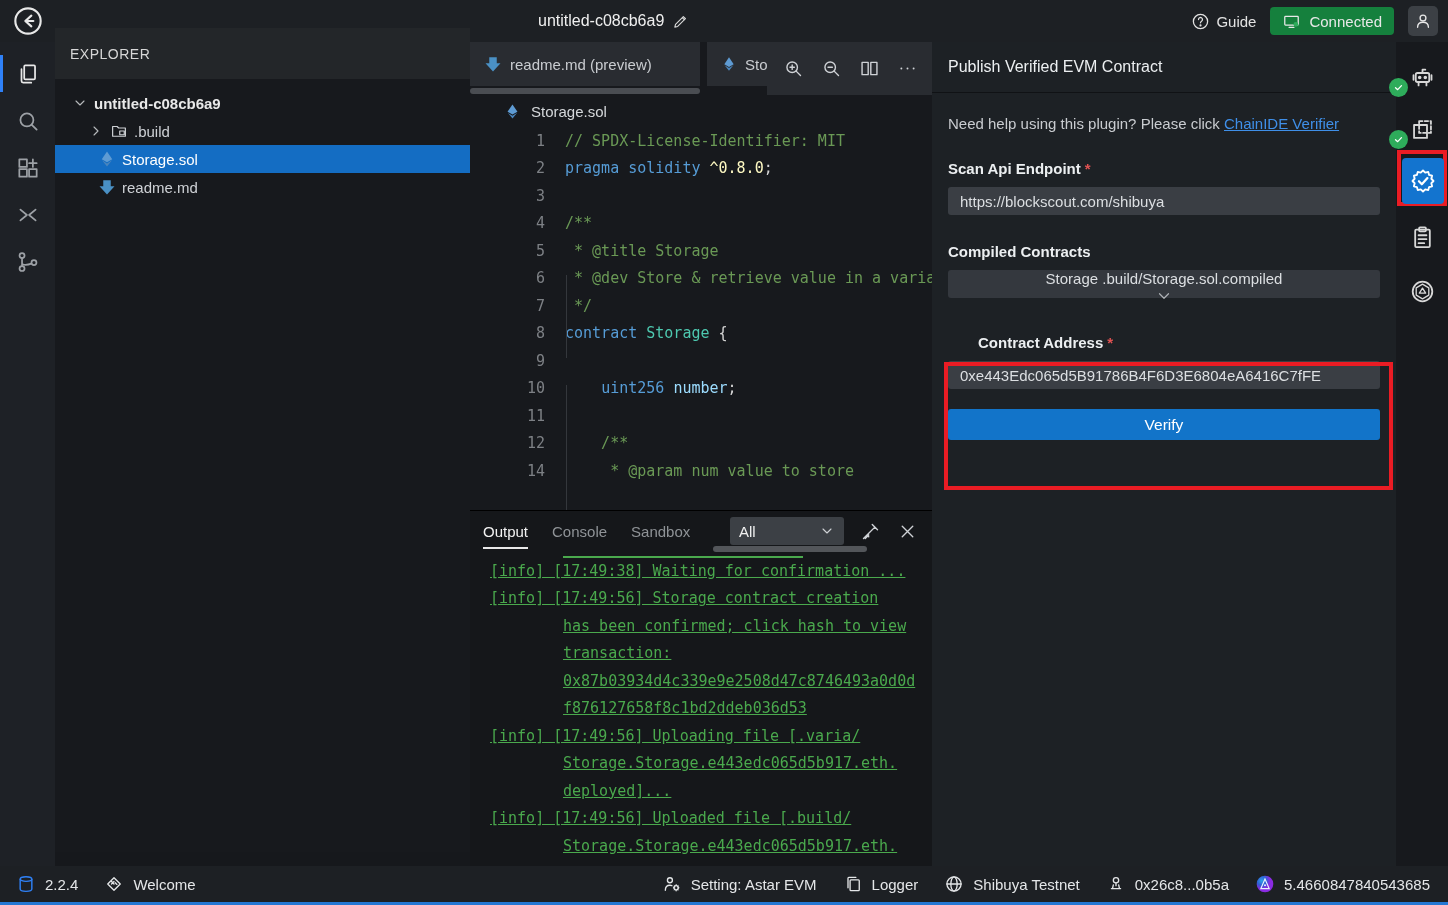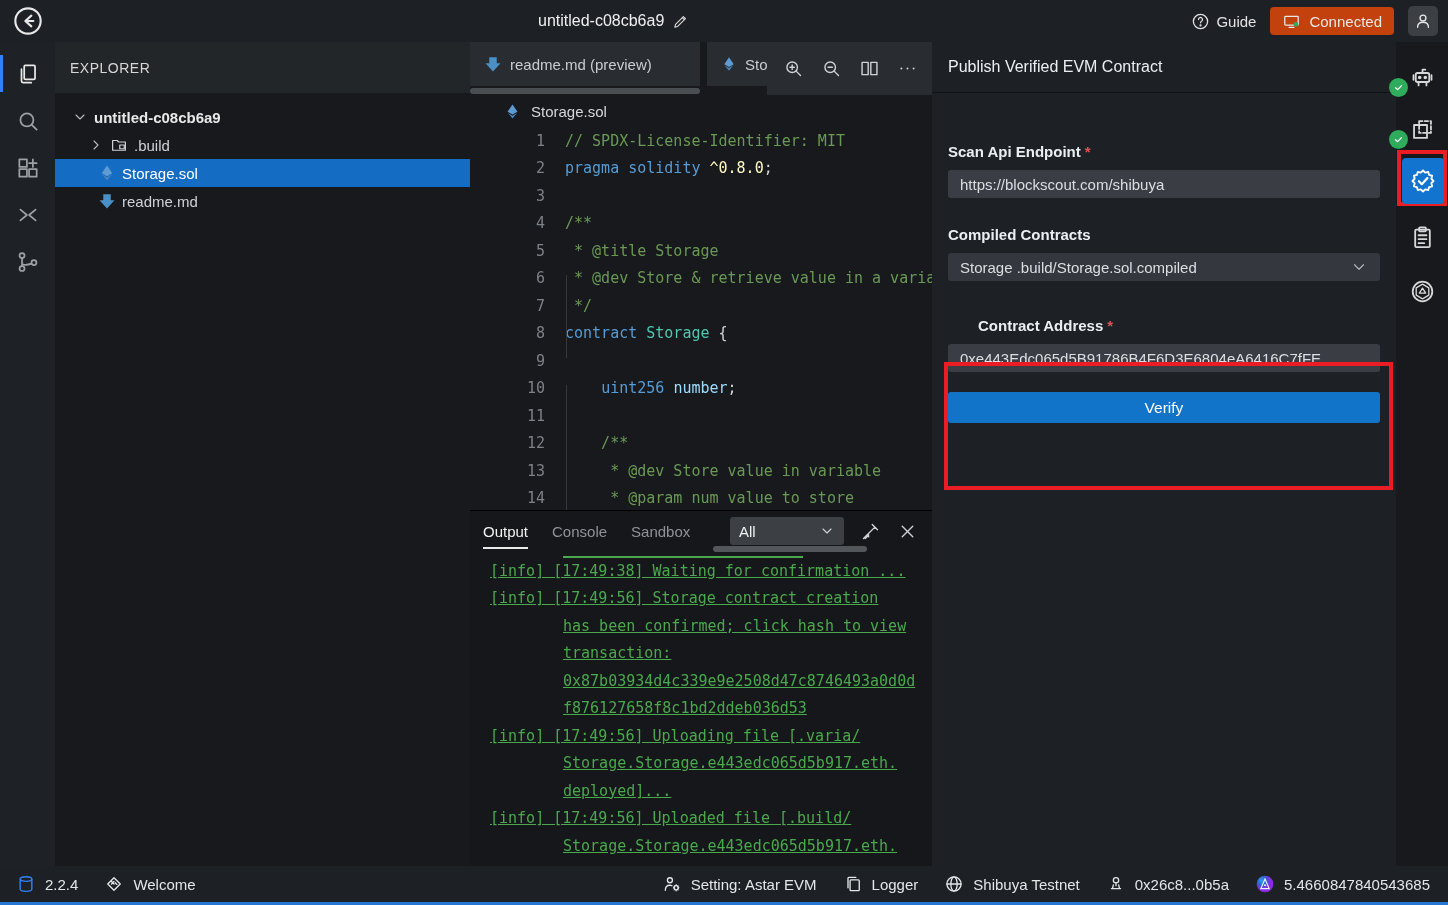--- a/index.html
+++ b/index.html
@@ -7,31 +7,31 @@
               font-family:"Liberation Sans", sans-serif; }
   .abs { position:absolute; }
   #app { position:relative; width:1448px; height:905px; background:#16181c;border-radius:15px; }
 
   
   #topbar { left:0; top:0; width:1448px; height:42px; background:#1d2024; display:flex; align-items:center; }
   #back-btn { position:absolute; left:12px; top:5px; width:32px; height:32px; color:#e8e8e8; cursor:pointer; }
   #title-wrap { position:absolute; left:538px; top:0; height:42px; display:flex; align-items:center; gap:8px; color:#f0f0f0; font-size:16px; }
   #topbar-right { position:absolute; right:10px; top:0; height:42px; display:flex; align-items:center; gap:14px; }
   .guide { display:flex; align-items:center; gap:6px; color:#e3e3e3; font-size:15px; cursor:pointer; }
-  .connected-btn { display:flex; align-items:center; gap:8px; background:#c2410c; border-radius:4px; height:28px; padding:0 12px; color:#e8e8e8; font-size:15px; cursor:pointer; }
+  .connected-btn { display:flex; align-items:center; gap:8px; background:#15803d; border-radius:4px; height:28px; padding:0 12px; color:#e8e8e8; font-size:15px; cursor:pointer; }
   .avatar-btn { width:30px; height:30px; background:#3c4045; border-radius:5px; display:flex; align-items:center; justify-content:center; color:#e8e8e8; cursor:pointer; }
 
   
   #activitybar { left:0; top:42px; width:55px; height:824px; background:#1e2126; display:flex; flex-direction:column; align-items:center; padding-top:8px; }
   .act-item { width:55px; height:47px; display:flex; align-items:center; justify-content:center; color:#9da1a6; position:relative; cursor:pointer; }
   .act-item.active { color:#e8e8e8; }
   .act-item.active::before { content:""; position:absolute; left:0; top:5px; bottom:5px; width:3px; background:#2f81f7; }
 
   
-  #explorer { left:55px; top:42px; width:415px; height:824px; background:#17191d; }
+  #explorer { left:55px; top:28px; width:415px; height:824px; background:#17191d; }
   #explorer-header { height:51px; background:#232629; display:flex; align-items:center; padding-left:15px; color:#d7d7d7; font-size:14px; letter-spacing:.5px; }
   #tree { padding-top:10px; }
   .tree-row { height:28px; display:flex; align-items:center; gap:6px; color:#cfd2d6; font-size:15px; cursor:pointer; white-space:nowrap; }
   .tree-row.selected { background:#146dc3; color:#ffffff; }
   .tree-row .twisty { width:16px; height:16px; color:#b8bbbe; flex:0 0 16px; }
   .tree-row.bold { font-weight:bold; color:#e9e9e9; }
 
   
   #editorcol { left:470px; top:42px; width:462px; height:824px; background:#17191d; }
   #tabbar { position:absolute; left:0; top:0; width:462px; height:53px; background:#17191d; }
@@ -68,21 +68,21 @@
 
   
   #rightpanel { left:932px; top:42px; width:464px; height:824px; background:#1d2125; }
   #rp-header { height:51px; border-bottom:1px solid #101215; display:flex; align-items:center; padding-left:16px; color:#eceff1; font-size:16px; }
   #rp-body { padding:22px 16px 0 16px; position:relative; }
   #rp-help { color:#c9ccd0; font-size:15px; }
   #rp-help a { color:#3f8fe8; text-decoration:underline; cursor:pointer; }
   .rp-label { margin-top:28px; color:#eceff1; font-size:15px; font-weight:bold; }
   .req-star { color:#e05252; margin-left:4px; }
   .rp-input { margin-top:10px; height:28px; background:#3a3e44; border-radius:3px; display:flex; align-items:center; padding:0 12px; color:#dcdfe2; font-size:15px; }
-  .rp-select { margin-top:10px; height:28px; background:#34383e; border-radius:3px; display:flex; align-items:center; justify-content:space-between; padding:0 12px; color:#dcdfe2; font-size:15px; cursor:pointer; }
+  .rp-select { margin-top:10px; height:28px; background:#34383e; border-radius:3px; display:flex; align-items:center; justify-content:space-between; padding:0 12px; color:#dcdfe2; font-size:15px; cursor:pointer;flex-direction:column; }
   #verify-btn { margin-top:20px; height:31px; background:#1274c9; border-radius:3px; display:flex; align-items:center; justify-content:center; color:#ffffff; font-size:15.5px; cursor:pointer; }
   #addr-annotation { position:absolute; left:12px; top:269px; width:449px; height:128px; border:4px solid #ea1c24; pointer-events:none; }
   #panel-handle { position:absolute; right:-10px; top:126px; width:7px; height:34px; background:#3f4246; border-radius:3px; }
 
   
   #rightsidebar { left:1396px; top:42px; width:52px; height:824px; background:#17191d; }
   .rs-item { position:absolute; left:0; width:52px; height:50px; display:flex; align-items:center; justify-content:center; color:#d8d8d8; cursor:pointer; }
   .rs-tile { position:absolute; left:6px; width:42px; height:46px; background:#1374cf; border-radius:4px; display:flex; align-items:center; justify-content:center; color:#ffffff; cursor:pointer; }
   .rs-badge { position:absolute; width:19px; height:19px; border-radius:50%; background:#2eac5b; display:flex; align-items:center; justify-content:center; color:#fff; }
   #sidebar-annotation { position:absolute; left:1px; top:108px; width:50px; height:56px; border:4px solid #ea1c24; pointer-events:none; }
@@ -305,21 +305,20 @@
           <div class="code-line"><span class="ln">3</span><span class="ct"></span></div>
           <div class="code-line"><span class="ln">4</span><span class="ct"><span class="cmt">/**</span></span></div>
           <div class="code-line"><span class="ln">5</span><span class="ct"><span class="cmt"> * @title Storage</span></span></div>
           <div class="code-line"><span class="ln">6</span><span class="ct"><span class="cmt"> * @dev Store &amp; retrieve value in a varia</span></span></div>
           <div class="code-line"><span class="ln">7</span><span class="ct"><span class="cmt"> */</span></span></div>
           <div class="code-line"><span class="ln">8</span><span class="ct"><span class="kw">contract</span><span class="pln"> </span><span class="typ">Storage</span><span class="pln"> {</span></span></div>
           <div class="code-line"><span class="ln">9</span><span class="ct"></span></div>
           <div class="code-line"><span class="ln">10</span><span class="ct"><span class="pln">    </span><span class="kw">uint256</span><span class="pln"> </span><span class="var">number</span><span class="pln">;</span></span></div>
           <div class="code-line"><span class="ln">11</span><span class="ct"></span></div>
           <div class="code-line"><span class="ln">12</span><span class="ct"><span class="cmt">    /**</span></span></div>
-          <div class="code-line"><span class="ln">13</span><span class="ct"><span class="cmt">     * @dev Store value in variable</span></span></div>
           <div class="code-line"><span class="ln">14</span><span class="ct"><span class="cmt">     * @param num value to store</span></span></div>
         </div>
       <div class="indent-guide" style="top:180px;height:83px;"></div>
       <div class="indent-guide" style="top:290px;height:165px;"></div>
     </div>
 
     <div id="outputpanel">
       <div id="output-tabs">
         <div class="otab active">Output</div>
           <div class="otab">Console</div>
@@ -359,20 +358,23 @@
           <div class="log-line cont">deployed]...</div>
           <div class="log-line">[info] [17:49:56] Uploaded file [.build/</div>
           <div class="log-line cont">Storage.Storage.e443edc065d5b917.eth.</div>
         </div>
     </div>
   </div>
 
   <div id="rightpanel" class="abs">
     <div id="rp-header">Publish Verified EVM Contract</div>
     <div id="rp-body">
+      <div id="rp-help">
+        <span>Need help using this plugin? Please click </span><a>ChainIDE Verifier</a>
+      </div>
       <div class="rp-label">
         <span>Scan Api Endpoint</span><span class="req-star">*</span>
       </div>
       <div class="rp-input">https://blockscout.com/shibuya</div>
 
       <div class="rp-label">Compiled Contracts</div>
       <div class="rp-select">
         <span>Storage .build/Storage.sol.compiled</span>
         <span style="width:18px;height:18px;display:flex;color:#aeb1b5;">
             <svg viewBox="0 0 24 24" width="100%" height="100%" fill="none" stroke="currentColor" stroke-width="1.6" stroke-linecap="round" stroke-linejoin="round">

